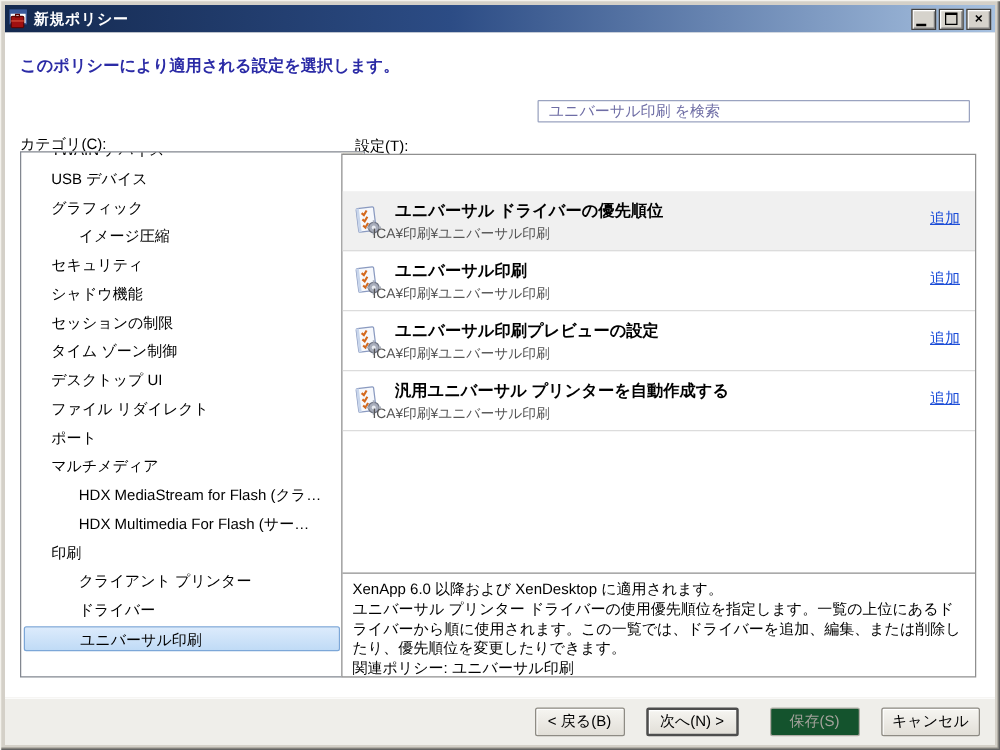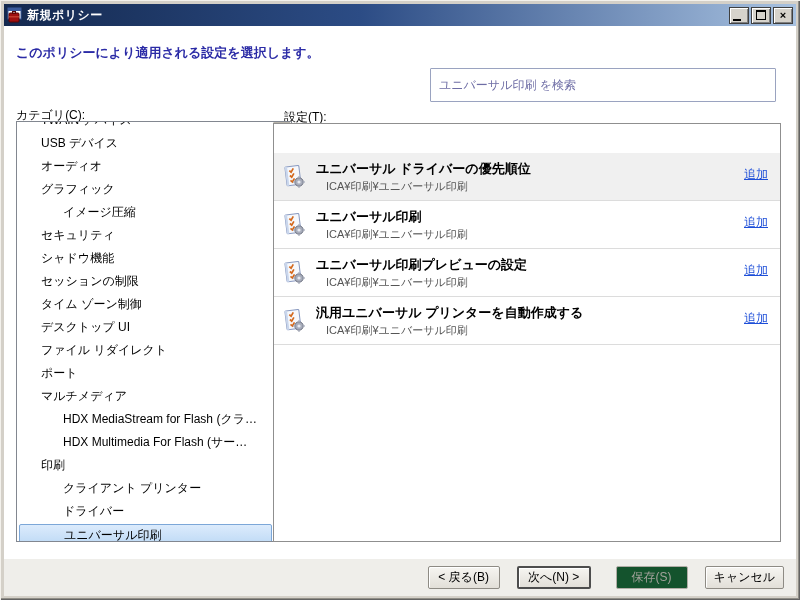--- a/index.html
+++ b/index.html
@@ -28,21 +28,21 @@
   }
   .glyph-min{position:absolute;left:3px;bottom:2px;width:8px;height:2px;background:#000;}
   .glyph-max{width:8px;height:7px;border:1px solid #000;border-top-width:2px;}
   .glyph-close{font-size:11px;font-weight:bold;color:#000;line-height:1;}
   
   .content{position:absolute;left:4px;top:26px;right:4px;height:532px;background:#fff;}
   .instruction{
     position:absolute;left:12px;top:18px;font-size:13px;font-weight:bold;color:#2b2ba6;
   }
   .searchbox{
-    position:absolute;left:426px;top:42px;width:346px;height:34px;box-sizing:border-box;
+    position:absolute;left:426px;top:54px;width:346px;height:18px;box-sizing:border-box;
     border:1px solid #9aa3c0;border-radius:1px;font-size:12px;padding:0 8px;color:#4c1d95;outline:none;
   }
   .searchbox::placeholder{color:#6e6da5;opacity:1;}
   .cat-label,.set-label{position:absolute;font-size:12px;color:#000;}
   .cat-label{left:12px;top:81px;}
   .set-label{left:280px;top:83px;}
   
   .catbox{
     position:absolute;left:12px;top:95px;width:276px;height:421px;box-sizing:border-box;
     background:#fff;border:1px solid #828790;overflow:hidden;
@@ -78,21 +78,21 @@
     position:absolute;left:269px;top:97px;width:508px;height:419px;box-sizing:border-box;
     background:#fff;border:1px solid #8f8f8f;
   }
   .set-rows{position:absolute;left:0;top:0;right:0;height:334px;overflow:hidden;}
   .set-row{
     height:48px;border-bottom:1px solid #dcdcdc;position:relative;box-sizing:border-box;
   }
   .set-row.selected{background:#f0f0f0;margin-top:29px;}
   .set-icon{position:absolute;left:8px;top:11px;width:24px;height:24px;}
   .set-title{position:absolute;left:42px;top:7px;font-size:13px;font-weight:bold;color:#000;white-space:nowrap;}
-  .set-path{position:absolute;left:52px;top:26px;font-size:11px;color:#555;}
+  .set-path{position:absolute;left:24px;top:26px;font-size:11px;color:#555;}
   .add-link{
     position:absolute;right:12px;top:13px;font-size:12px;color:#1d4ed8;
     text-decoration:underline;cursor:pointer;
   }
   .set-desc{
     position:absolute;left:0;right:0;top:334px;bottom:0;border-top:1px solid #8f8f8f;
     padding:5px 8px;font-size:12px;line-height:1.32;color:#000;box-sizing:border-box;
   }
   .set-desc p{margin:0;}
   
@@ -150,23 +150,20 @@
     <div class="catbox">
       <div class="catlist">
 
       <div class="cat-item indent-1 clipped">
             <span>TWAIN デバイス</span>
           </div>
           <div class="cat-item indent-1">
             <span>USB デバイス</span>
           </div>
           <div class="cat-item indent-1">
-            <span>オーディオ</span>
-          </div>
-          <div class="cat-item indent-1">
             <span>グラフィック</span>
           </div>
           <div class="cat-item indent-2">
             <span>イメージ圧縮</span>
           </div>
           <div class="cat-item indent-1">
             <span>セキュリティ</span>
           </div>
           <div class="cat-item indent-1">
             <span>シャドウ機能</span>
@@ -304,20 +301,25 @@
                 <rect x="16.2" y="21.8" width="1.6" height="2" fill="#a8adbb"></rect>
                 <rect x="11.2" y="17.2" width="2" height="1.6" fill="#a8adbb"></rect>
                 <rect x="20.8" y="17.2" width="2" height="1.6" fill="#a8adbb"></rect>
               </g>
             </svg>
             <span class="set-title">汎用ユニバーサル プリンターを自動作成する</span>
             <span class="set-path">ICA¥印刷¥ユニバーサル印刷</span>
             <a class="add-link">追加</a>
           </div>
         </div>
+      <div class="set-desc">
+        <p>XenApp 6.0 以降および XenDesktop に適用されます。</p>
+        <p>ユニバーサル プリンター ドライバーの使用優先順位を指定します。一覧の上位にあるドライバーから順に使用されます。この一覧では、ドライバーを追加、編集、または削除したり、優先順位を変更したりできます。</p>
+        <p>関連ポリシー: ユニバーサル印刷</p>
+      </div>
     </div>
   </div>
 
   <div class="footer">
     <button class="btn">&lt; 戻る(B)</button>
     <button class="btn default">次へ(N) &gt;</button>
     <button class="btn save" disabled="">保存(S)</button>
     <button class="btn">キャンセル</button>
   </div>
 

